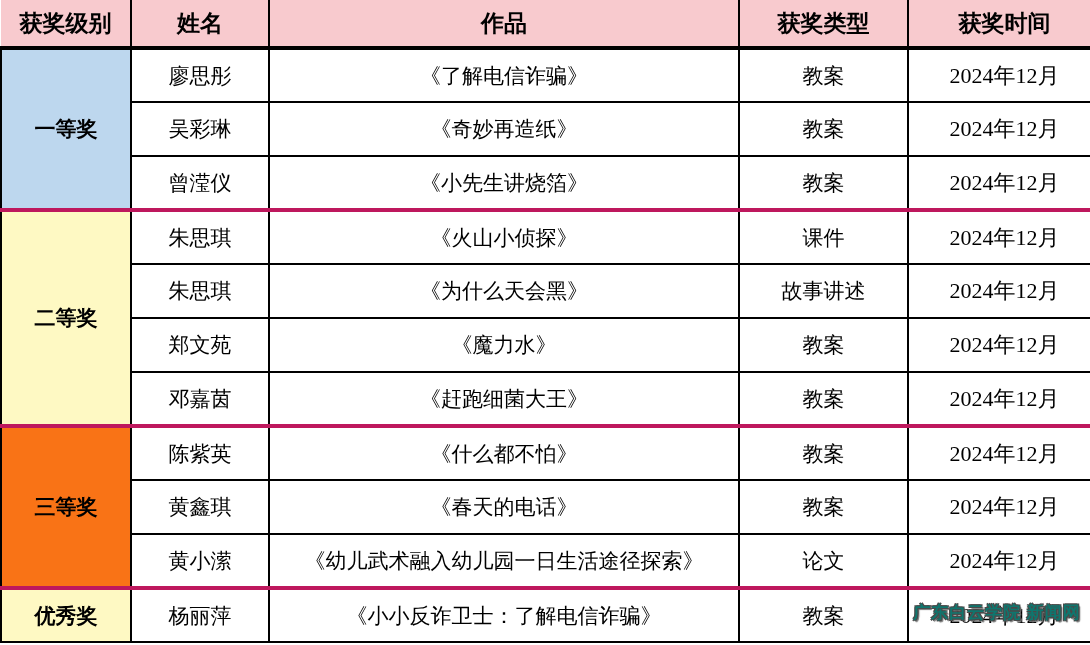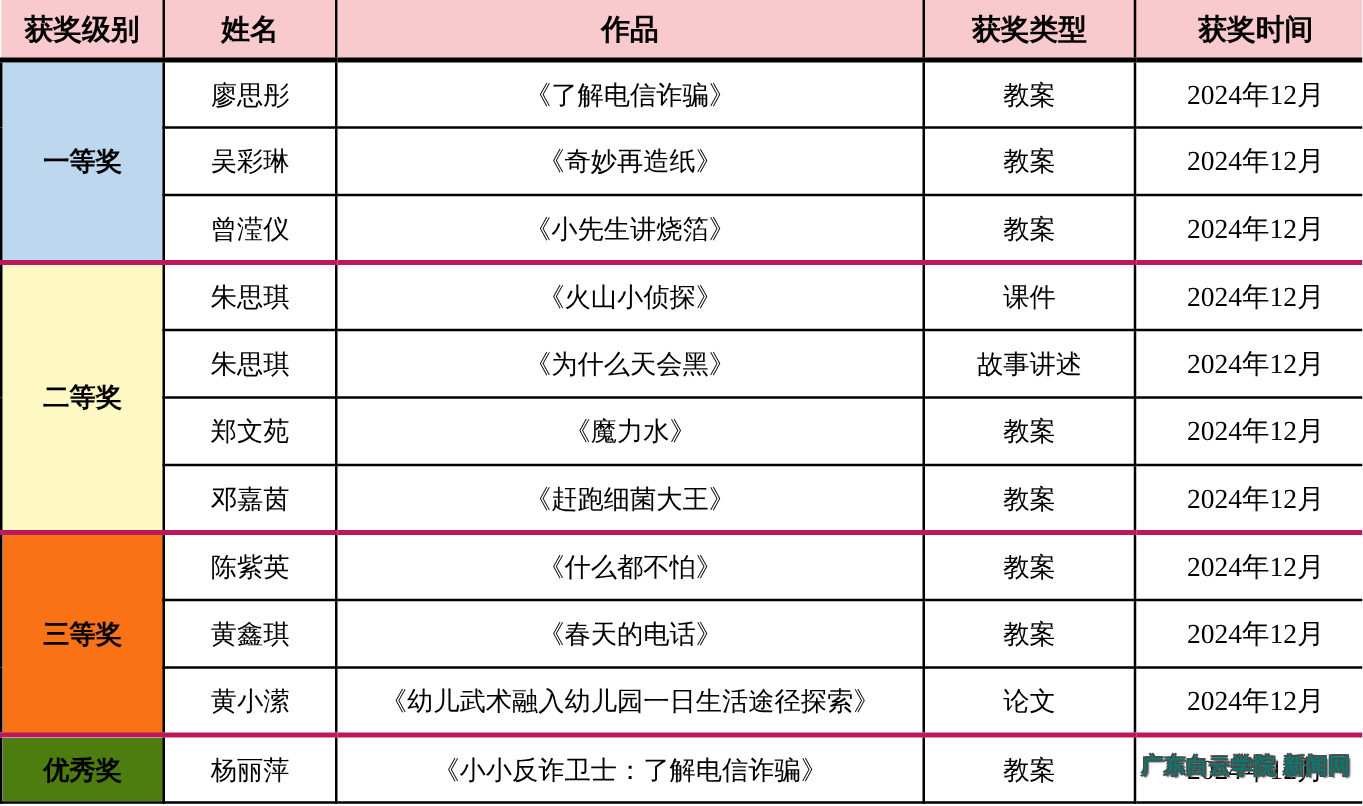--- a/index.html
+++ b/index.html
@@ -147,21 +147,21 @@
         <td class="date">2024年12月</td>
       </tr>
       <tr>
         <td class="name">黄小潆</td>
         <td class="work">《幼儿武术融入幼儿园一日生活途径探索》</td>
         <td class="type">论文</td>
         <td class="date">2024年12月</td>
       </tr>
 
       <tr class="group-start">
-        <td class="level" rowspan="1" style="background-color: #4d7c0f;">优秀奖</td>
+        <td class="level" rowspan="1" style="background-color: #fef9c3;">优秀奖</td>
         <td class="name">杨丽萍</td>
         <td class="work">《小小反诈卫士：了解电信诈骗》</td>
         <td class="type">教案</td>
         <td class="date">2024年12月</td>
       </tr>
     </tbody>
   </table>
 
   <div class="watermark">广东白云学院 新闻网</div>
 </div>

